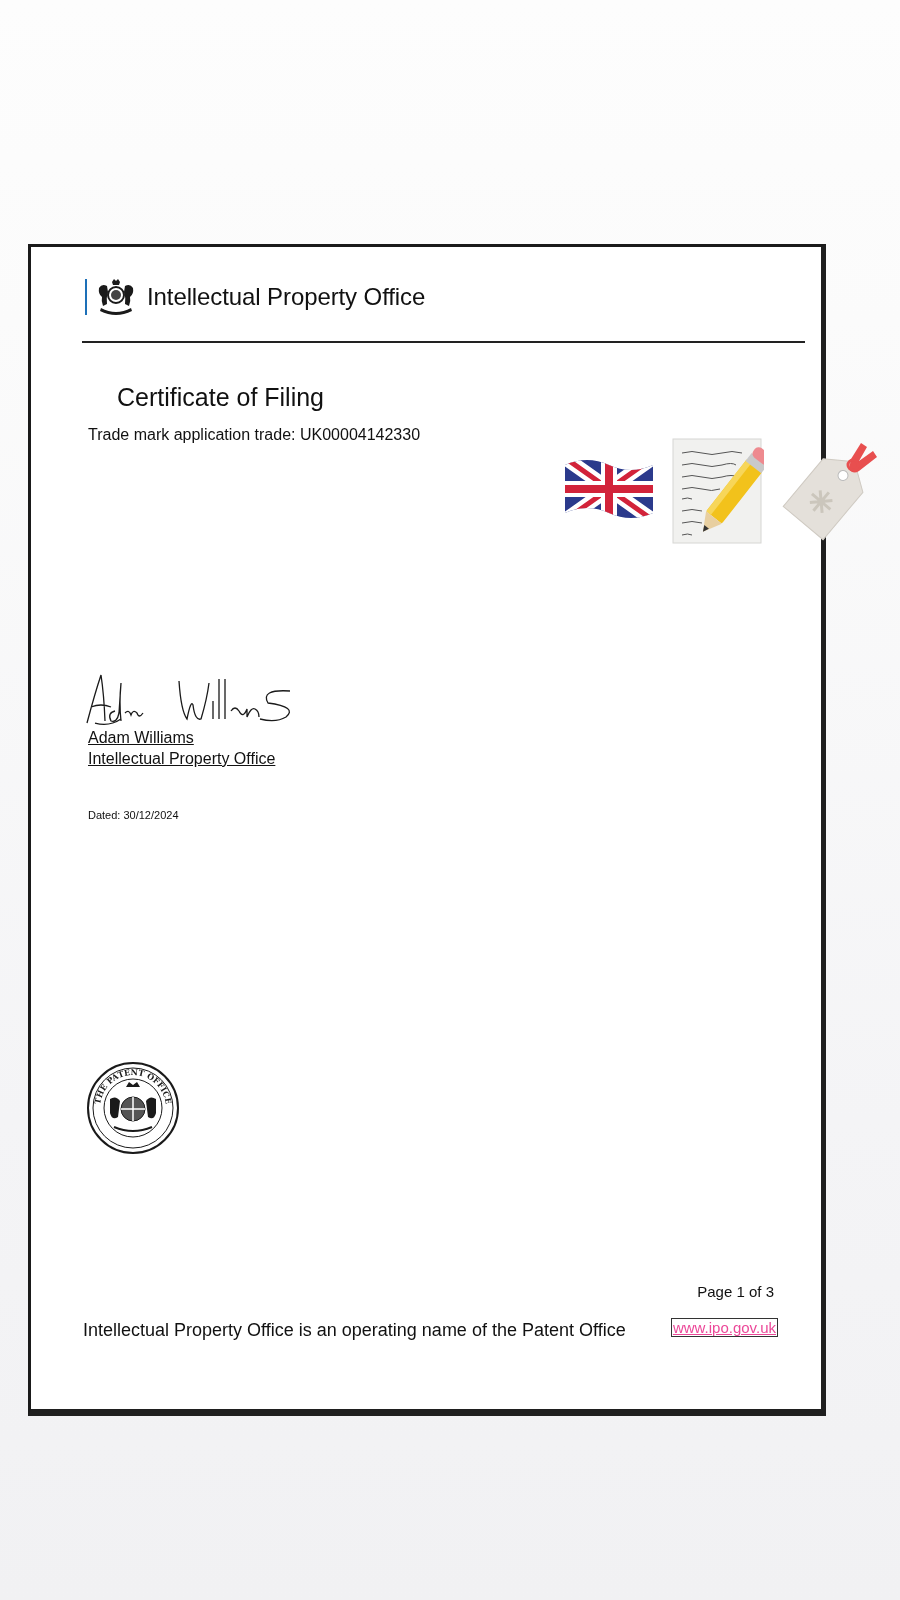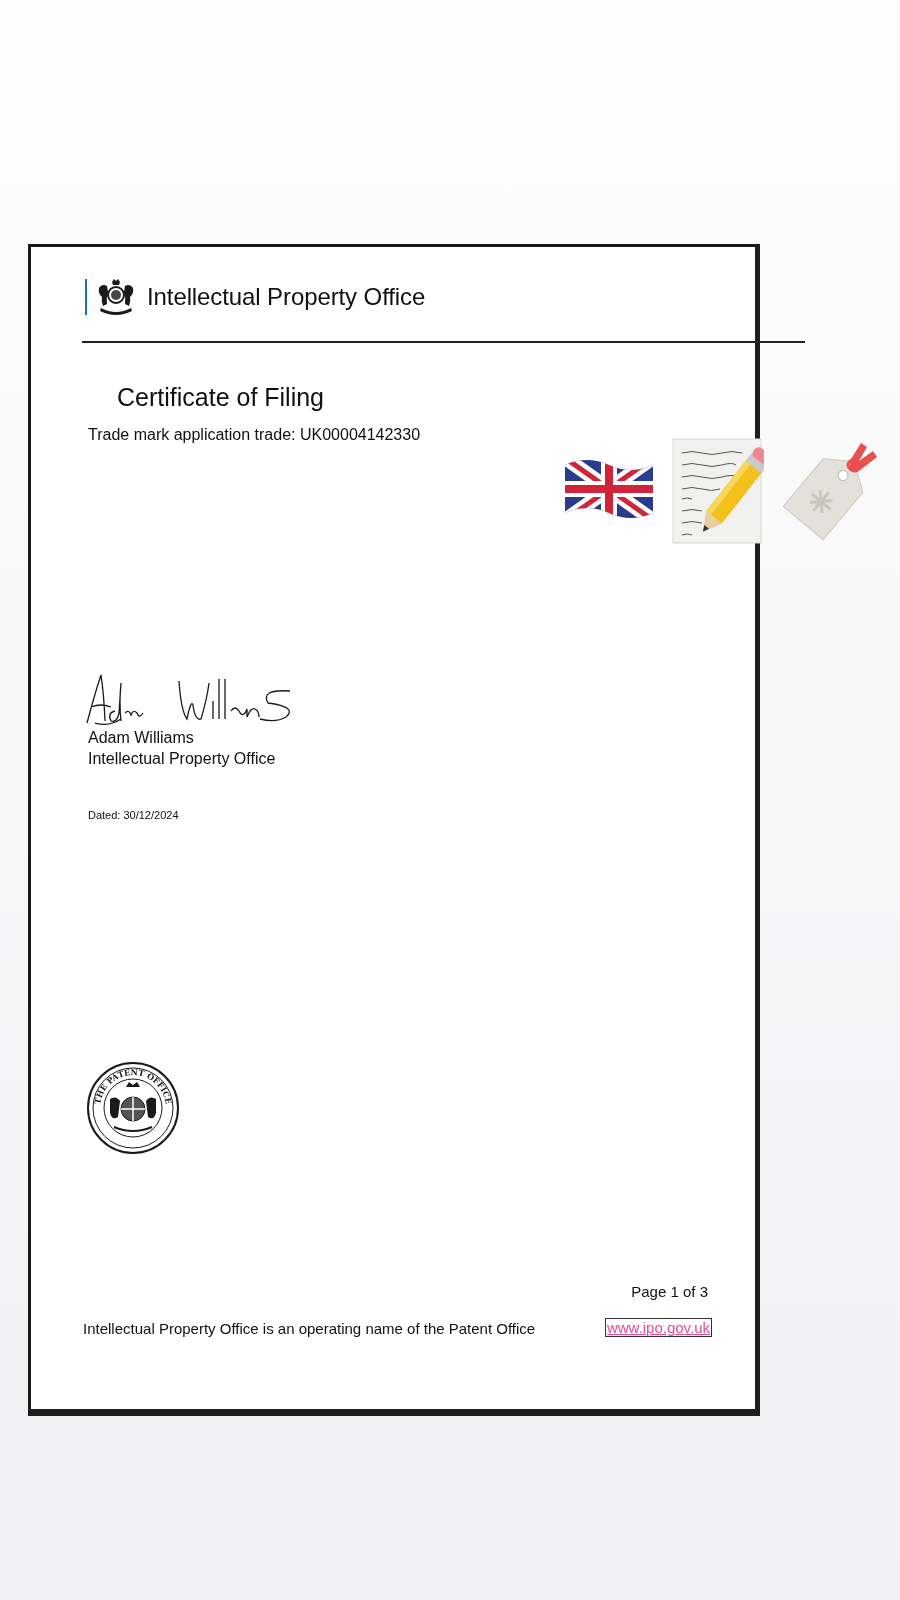--- a/index.html
+++ b/index.html
@@ -8,21 +8,21 @@
       font-family: "Liberation Sans", sans-serif;
       color: #111;
     }
     body {
       background: linear-gradient(to bottom, #fdfdfd 0%, #fbfbfb 20%, #f4f4f6 70%, #f1f1f3 100%);
       position: relative;
     }
     .page {
       position: absolute;
       left: 28px; top: 244px;
-      width: 732px; height: 1172px;
+      width: 798px; height: 1172px;
       background: #fff;
       border-top: 3px solid #1a1a1a;
       border-left: 3px solid #1a1a1a;
       border-right: 5px solid #1f1f1f;
       border-bottom: 7px solid #1f1f1f;
     }
     .abs { position: absolute; }
 
     
     .logo-bar {
@@ -52,27 +52,27 @@
     .emoji-tag  { left: 738px; top: 192px; width: 112px; height: 108px; }
 
     .certify {
       left: 52px; top: 346px; width: 740px; font-size: 16px; line-height: 17px;
     }
     .certify .l1 { display: block; padding-left: 5px; }
     .certify .l2 { display: block; }
 
     .signature { left: 54px; top: 424px; width: 230px; height: 60px; }
 
-    .signer-block { left: 57px; top: 480px; font-size: 16px; line-height: 21px; white-space: nowrap; }
+    .signer-block { left: 57px; top: 480px; font-size: 16px; line-height: 21px; white-space: nowrap; text-decoration: underline; }
     .dated { left: 57px; top: 562px; font-size: 11px; white-space: nowrap; }
 
     .seal { left: 55px; top: 814px; width: 94px; height: 94px; }
 
     .page-num { right: 47px; top: 1036px; font-size: 15px; white-space: nowrap; }
-    .footer-note { left: 52px; top: 1073px; font-size: 15px; white-space: nowrap; }
+    .footer-note { left: 52px; top: 1073px; font-size: 18px; white-space: nowrap; }
     .footer-link {
       right: 44px; top: 1072px; font-size: 15px; color: #ec4899; text-decoration: underline;
       outline: 1px solid #333; padding: 0 1px; white-space: nowrap;
     }
   </style>
 </head>
 <body>
 
 <div class="page">
 

